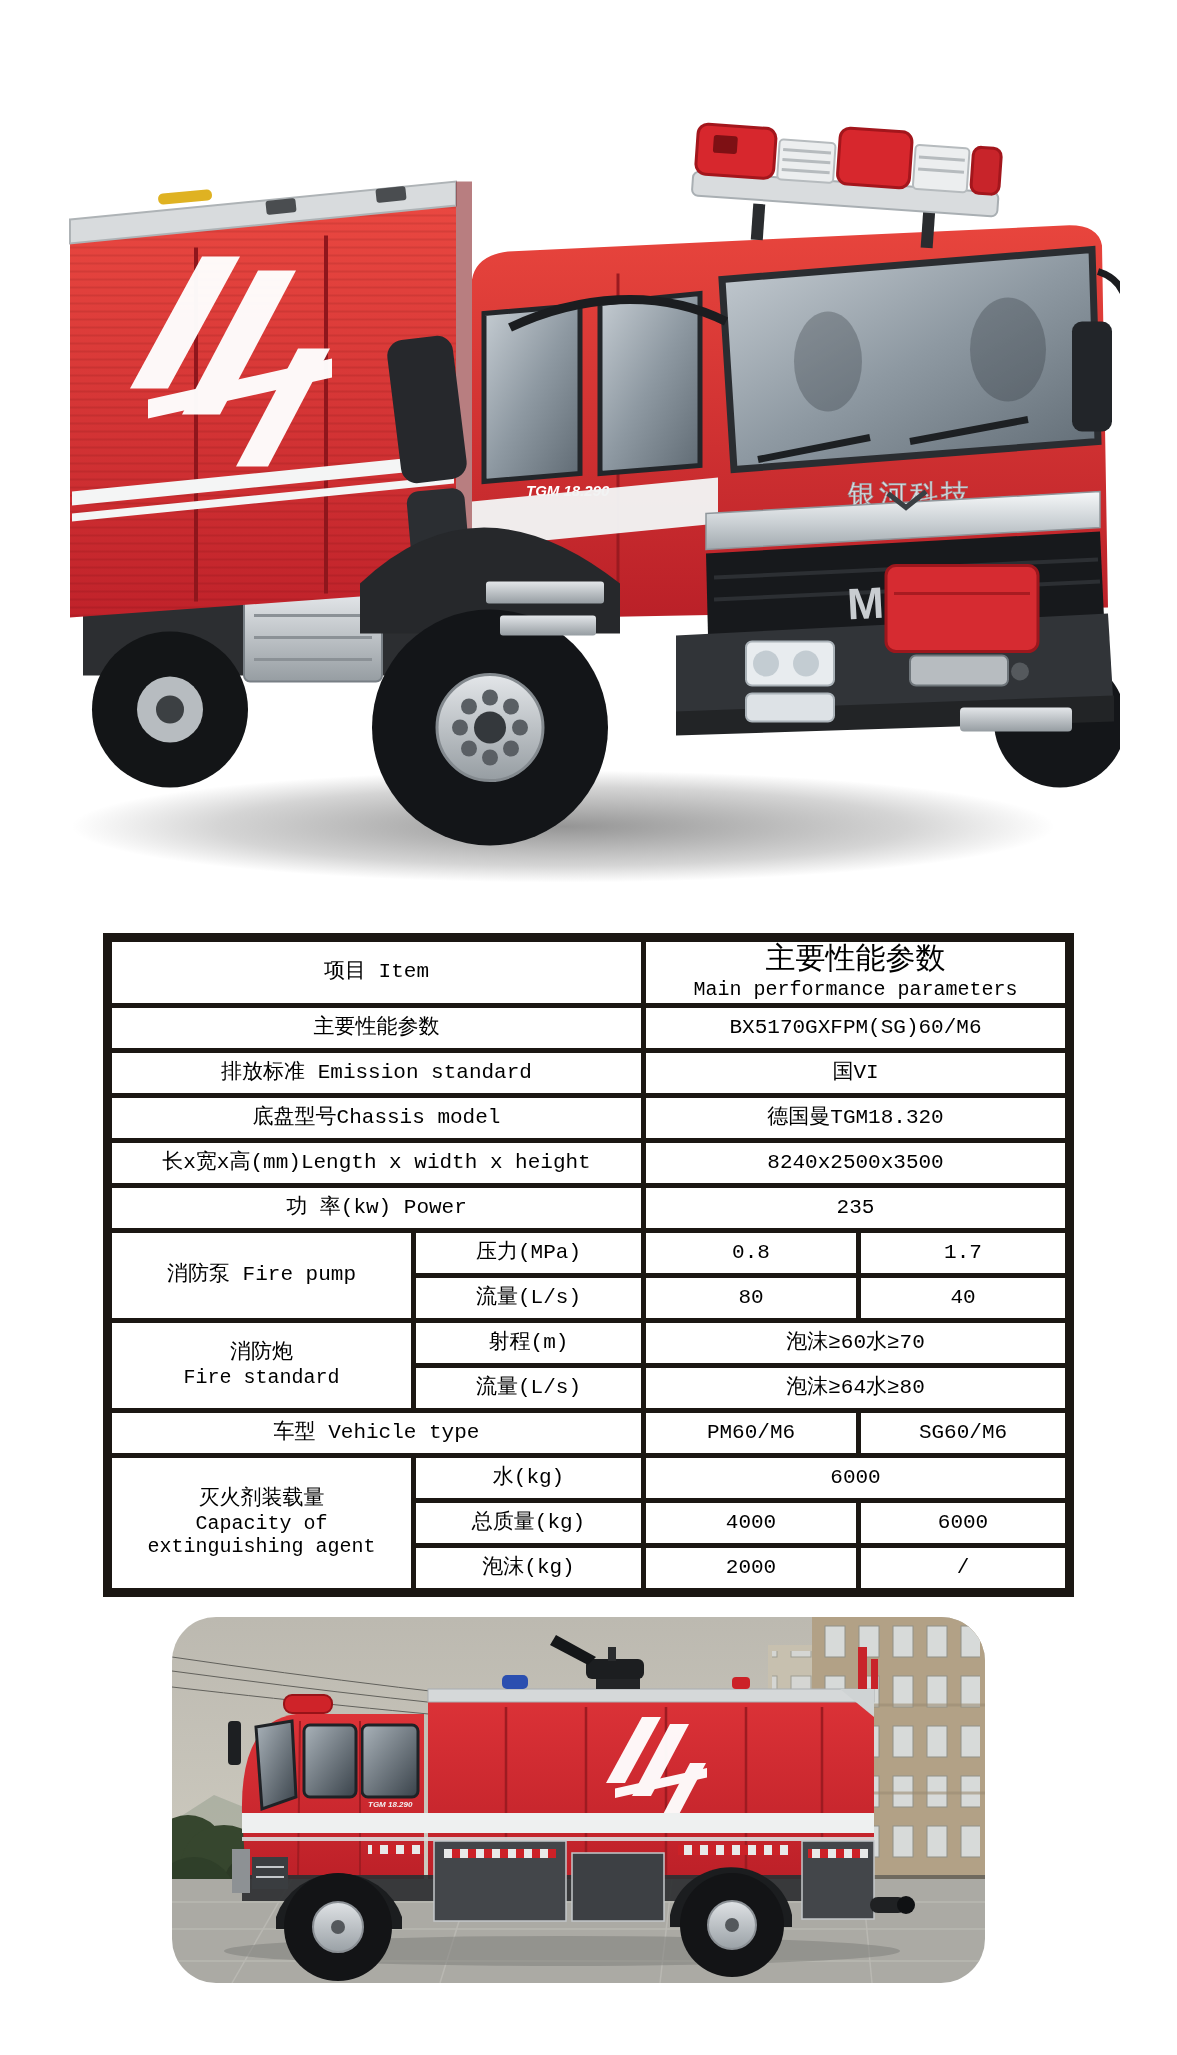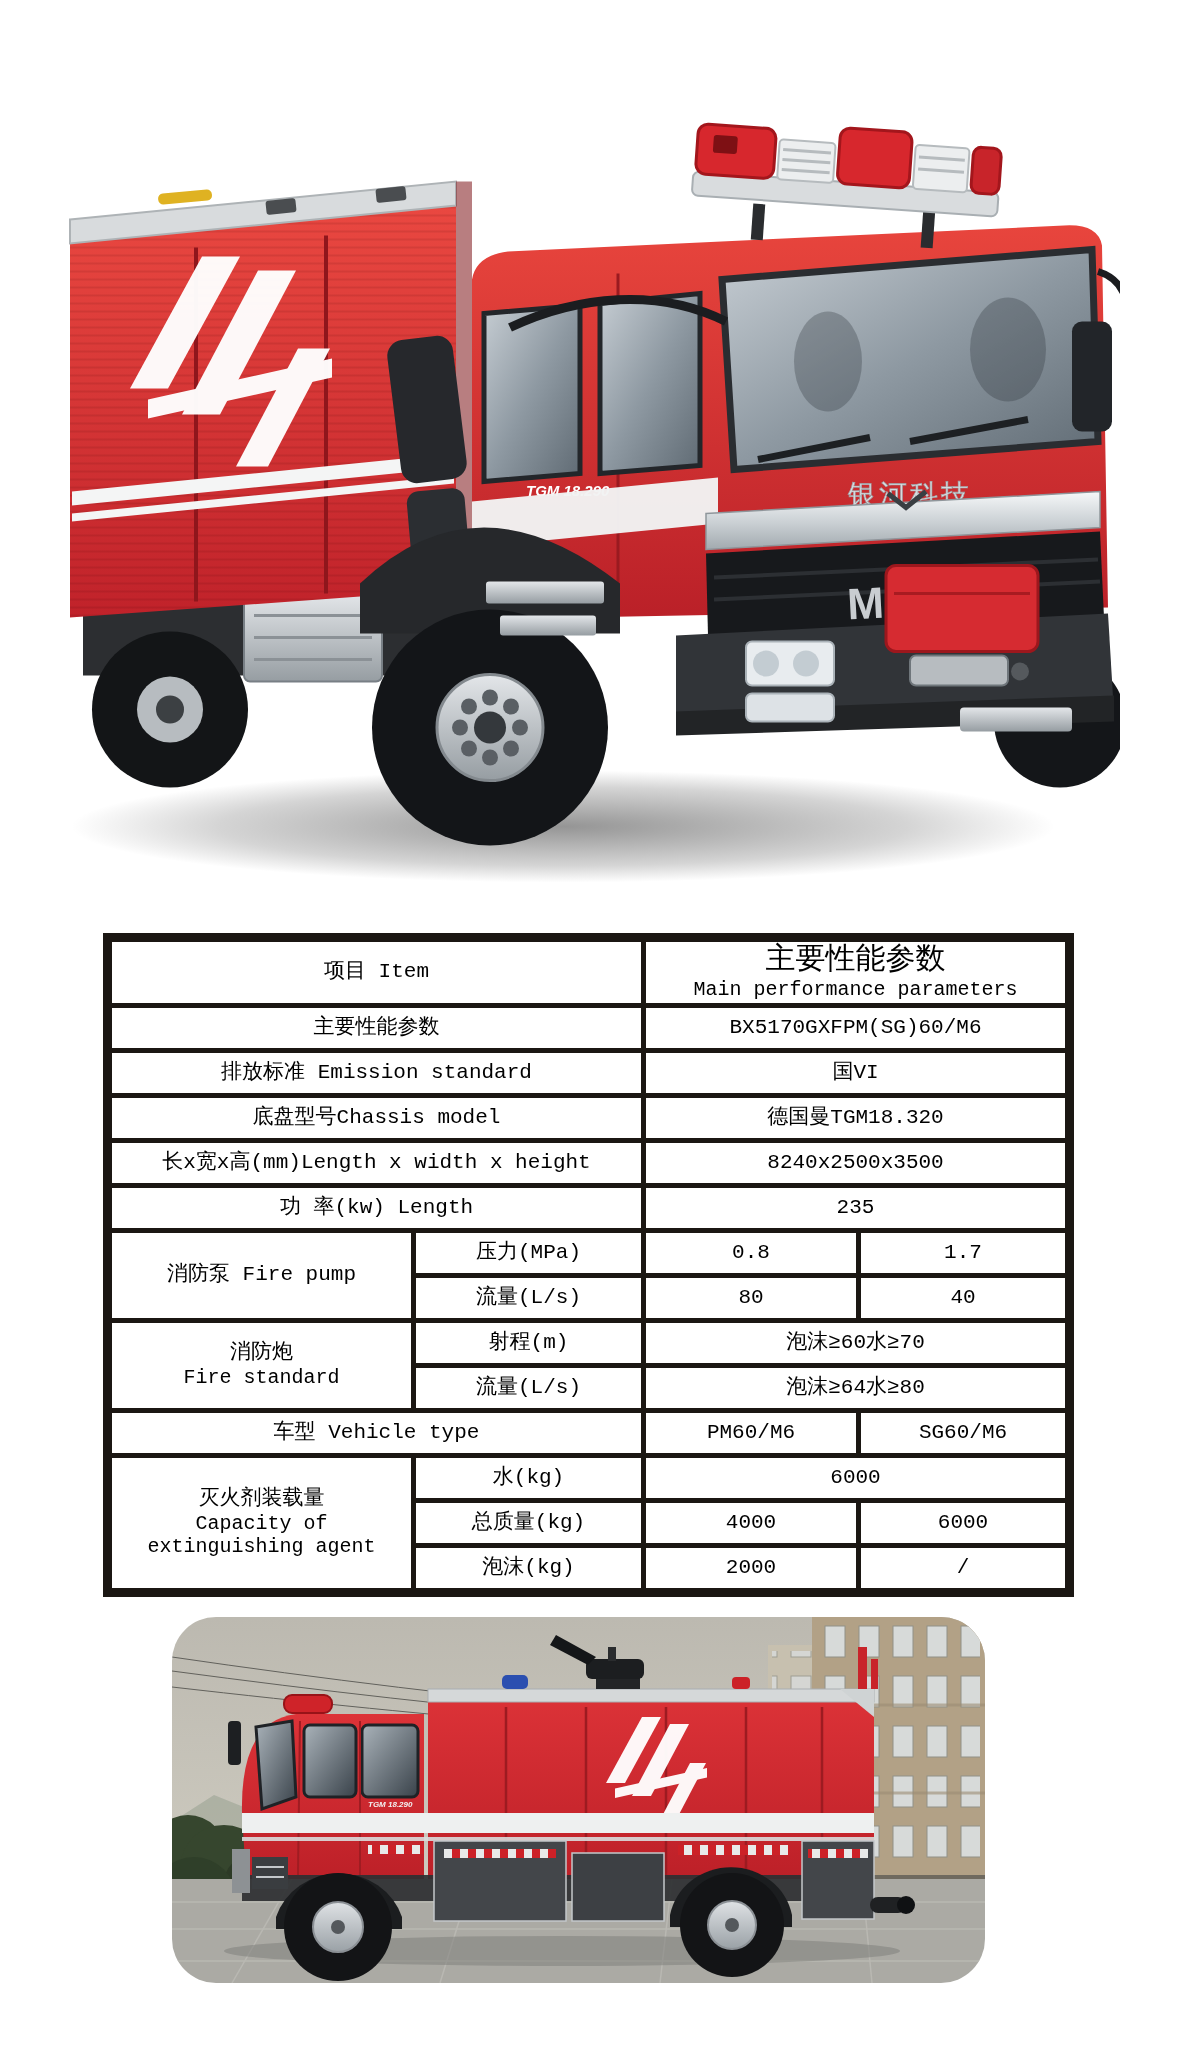--- a/index.html
+++ b/index.html
@@ -198,21 +198,21 @@
       </tr>
       <tr>
         <td colspan="2">底盘型号Chassis model</td>
         <td colspan="2">德国曼TGM18.320</td>
       </tr>
       <tr>
         <td colspan="2" class="small-en">长x宽x高(mm)Length x width x height</td>
         <td colspan="2">8240x2500x3500</td>
       </tr>
       <tr>
-        <td colspan="2">功 率(kw) Length</td>
+        <td colspan="2">功 率(kw) Power</td>
         <td colspan="2">235</td>
       </tr>
       <tr>
         <td rowspan="2">消防泵 Fire pump</td>
         <td>压力(MPa)</td>
         <td>0.8</td>
         <td>1.7</td>
       </tr>
       <tr>
         <td>流量(L/s)</td>

